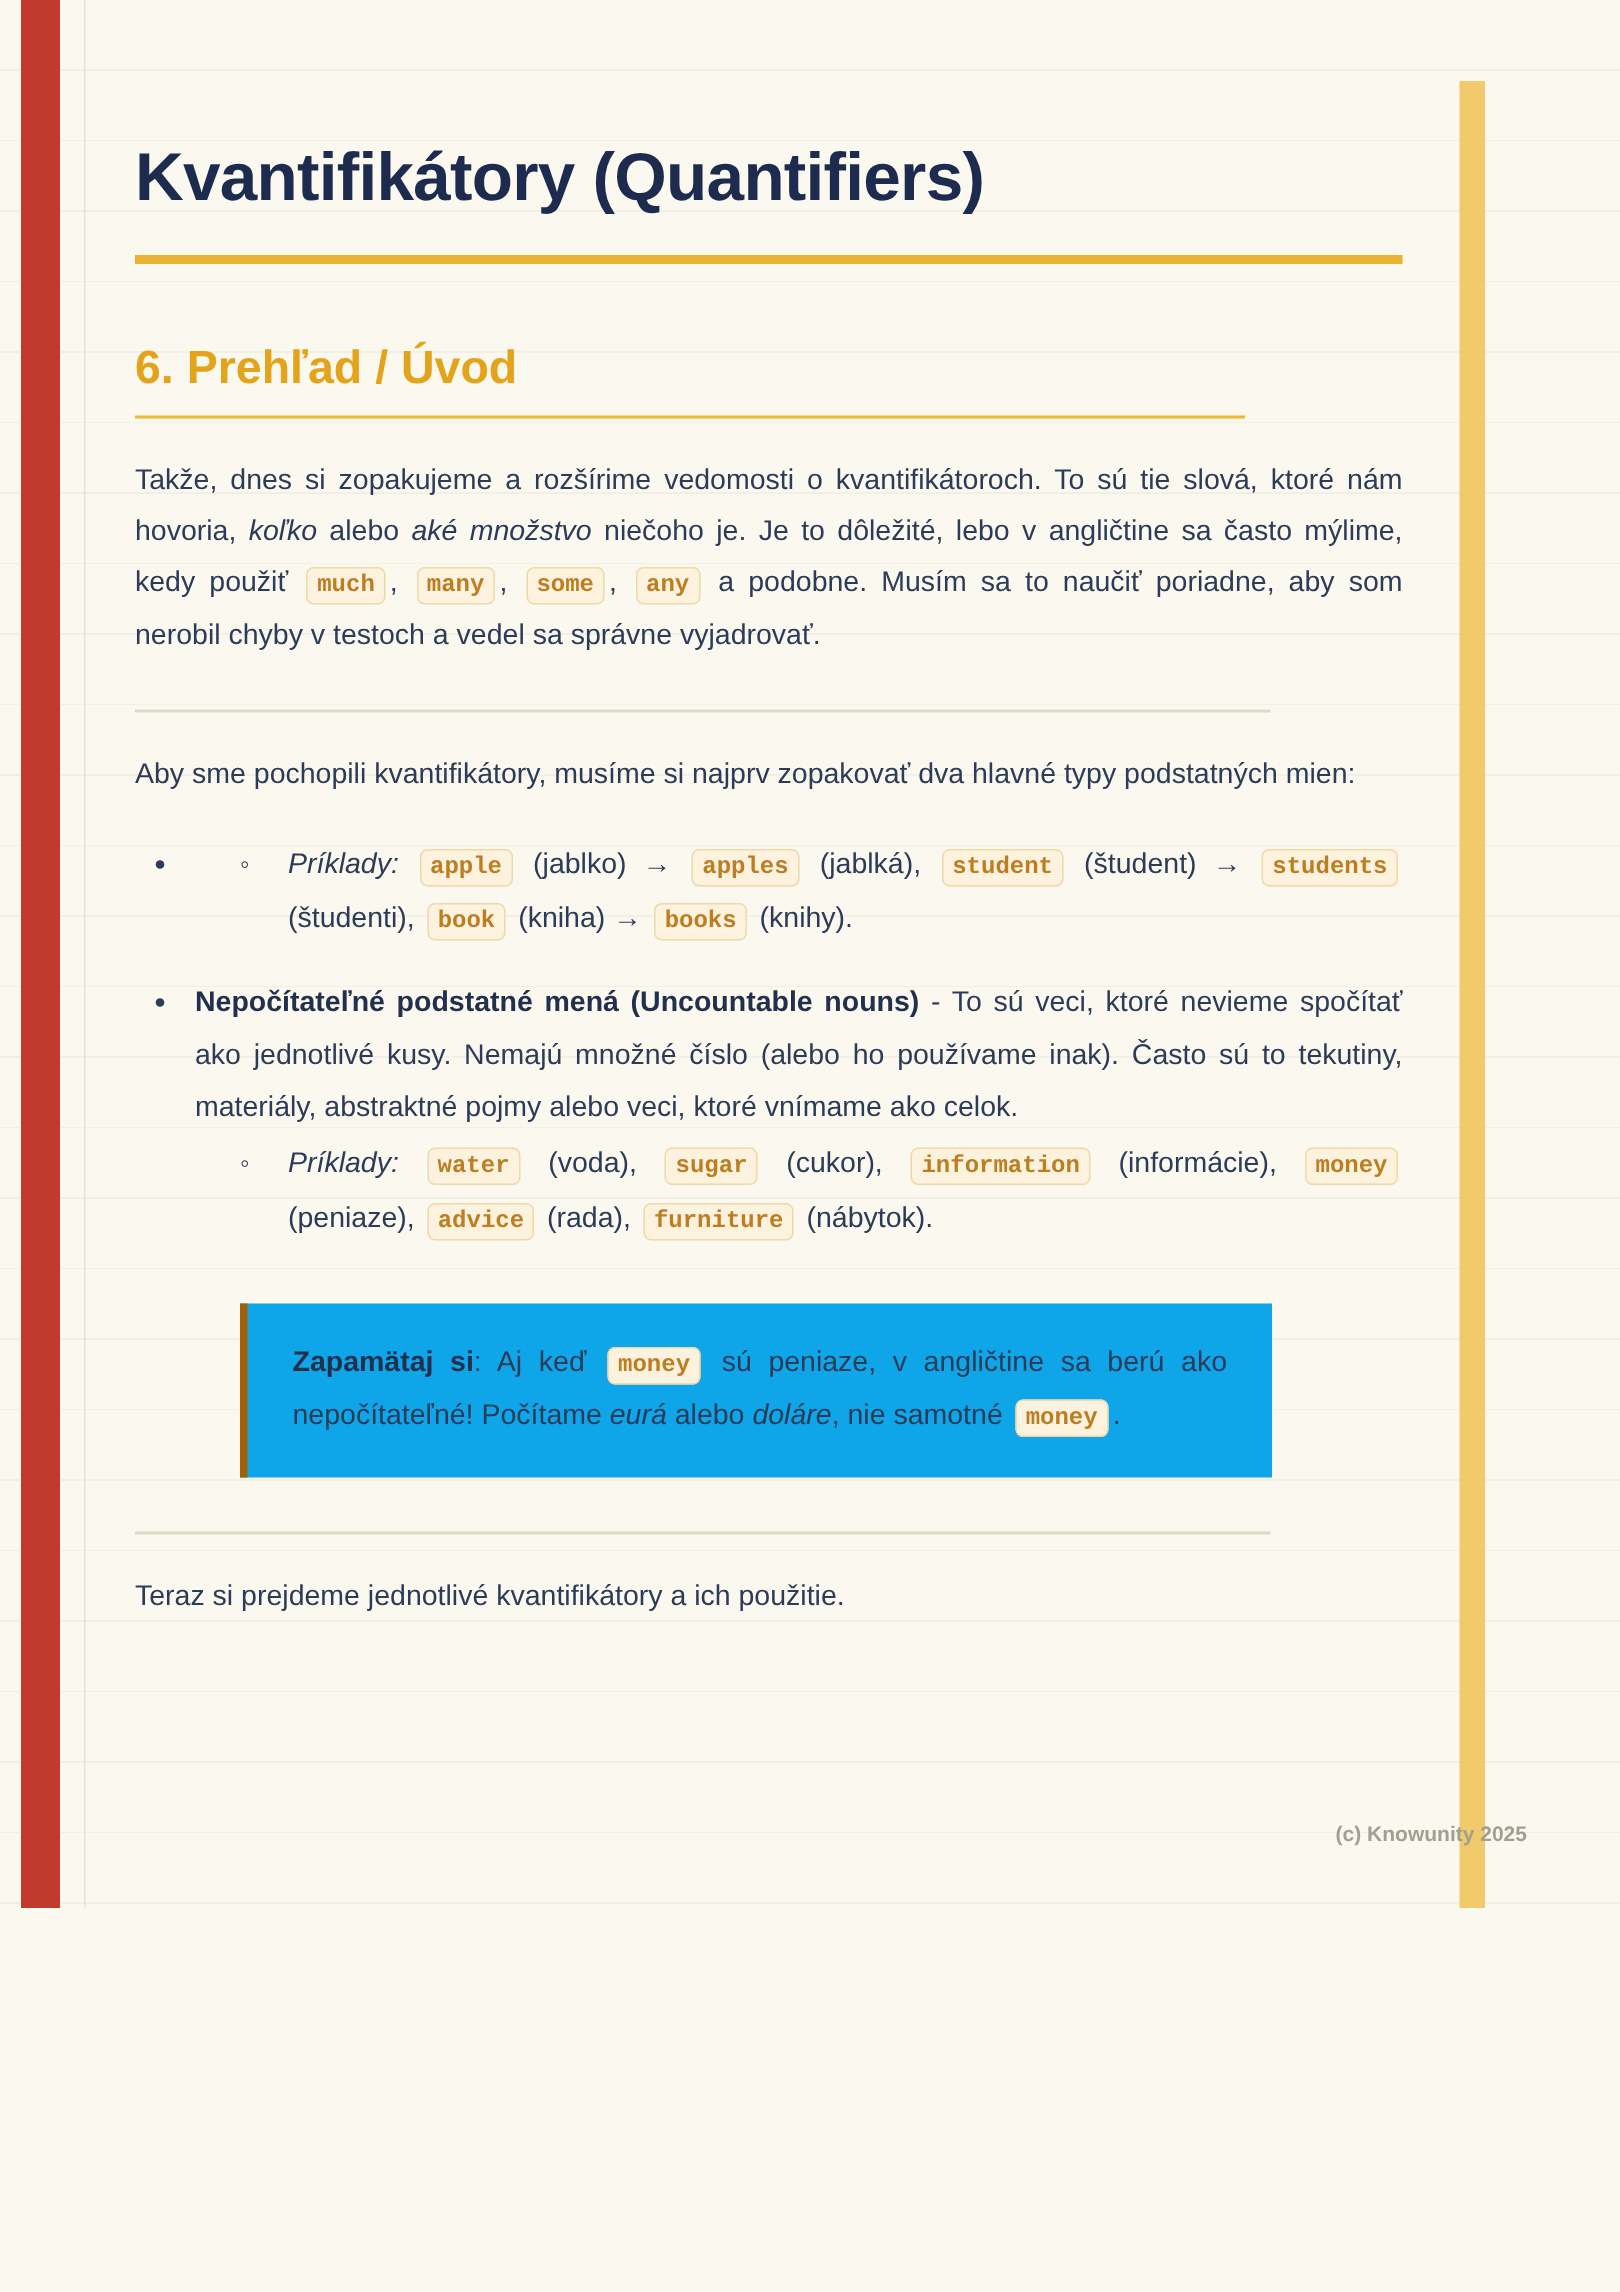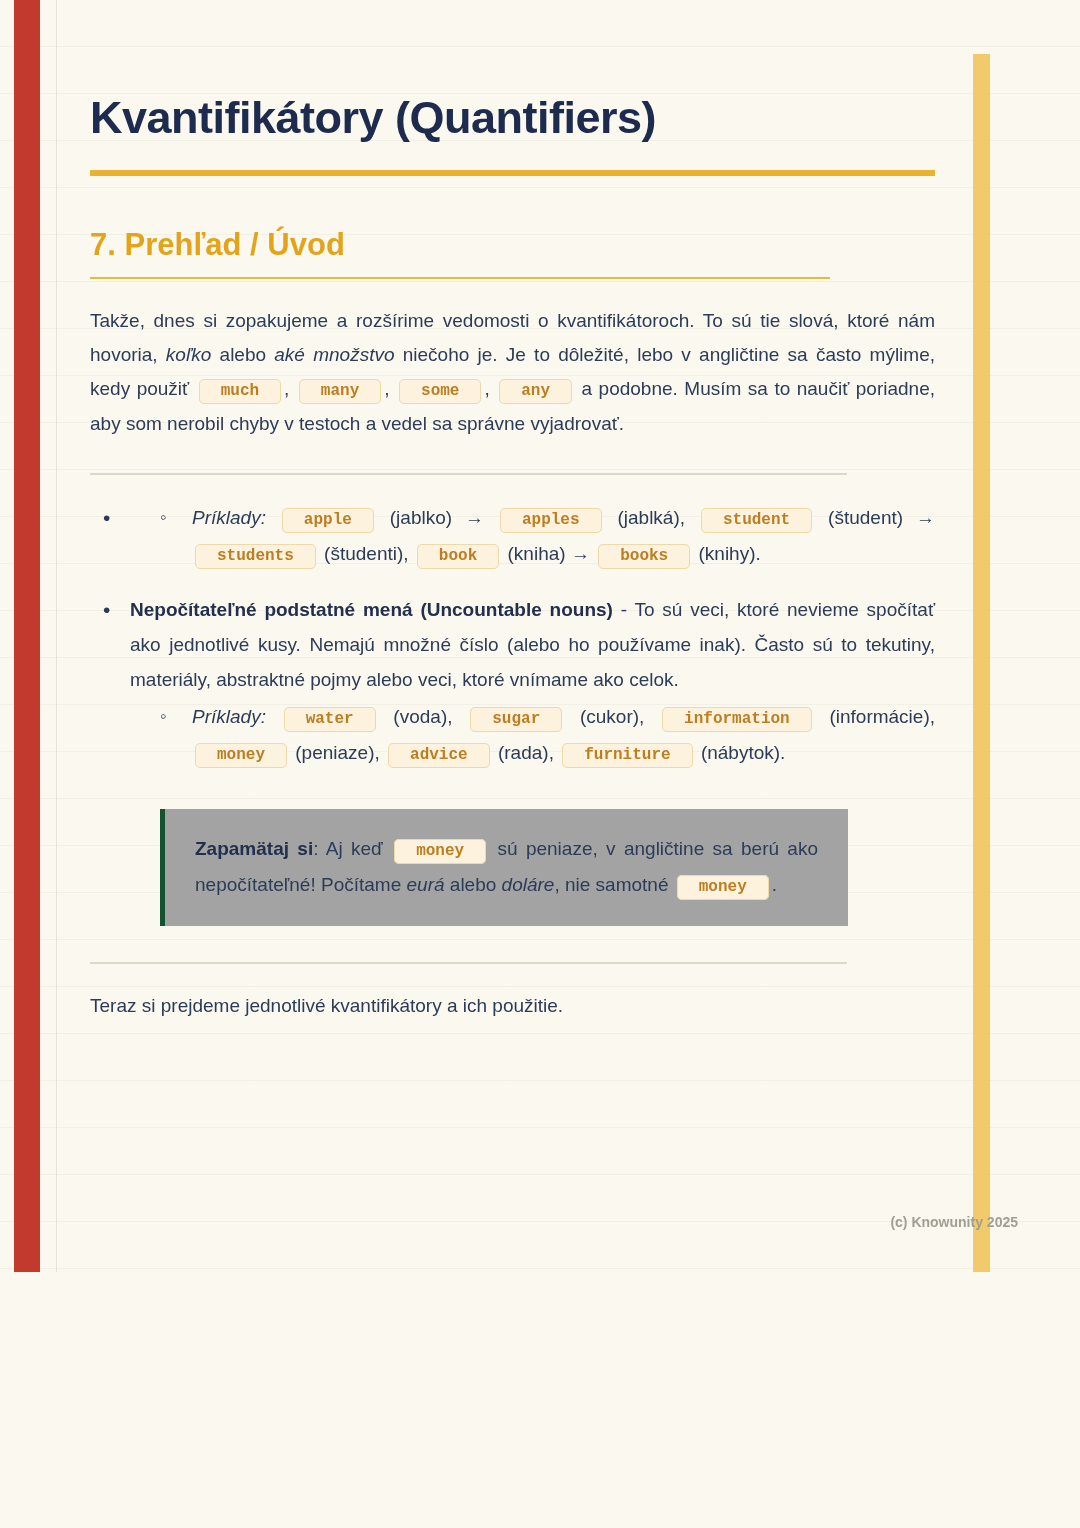--- a/index.html
+++ b/index.html
@@ -91,29 +91,29 @@
   }
   strong { font-weight: 700; color: #22304e; }
   em { font-style: italic; }
   code.chip {
     font-family: "Liberation Mono", "DejaVu Sans Mono", monospace;
     font-size: 16px; font-weight: 700;
     color: #bd7e22;
     background: #fcf2dd;
     border: 1px solid #eed9a8;
     border-radius: 5px;
-    padding: 2px 21px 3px;
+    padding: 2px 6px 3px;
     margin: 0 3px;
     white-space: nowrap;
     line-height: 1.2;
   }
   .callout {
     margin: 38px 87px 0 70px;
-    background: #a3a3a3;
-    border-left: 5px solid #14532d;
+    background: #0ea5e9;
+    border-left: 5px solid #a16207;
     padding: 22px 30px 24px;
     font-size: 19px; line-height: 1.85;
     color: #2c3c58; text-align: justify;
   }
   .footer {
     position: absolute; right: 62px; bottom: 42px;
     font-size: 14px; color: #a19f92; font-weight: bold;
   }
 </style>
 </head>
@@ -123,25 +123,26 @@
   <div class="ruling"></div>
   <div class="red-stripe"></div>
   <div class="margin-line"></div>
   <div class="yellow-stripe"></div>
 
   <div class="content">
 
     <h1 class="doc-title">Kvantifikátory (Quantifiers)</h1>
     <div class="title-rule"></div>
 
-    <h2 class="section-heading">7. Prehľad / Úvod</h2>
+    <h2 class="section-heading">6. Prehľad / Úvod</h2>
     <p class="body"><span>Takže, dnes si zopakujeme a rozšírime vedomosti o kvantifikátoroch. To sú tie slová, ktoré nám hovoria, </span><em>koľko</em><span> alebo </span><em>aké množstvo</em><span> niečoho je. Je to dôležité, lebo v angličtine sa často mýlime, kedy použiť </span><code class="chip">much</code><span>, </span><code class="chip">many</code><span>, </span><code class="chip">some</code><span>, </span><code class="chip">any</code><span> a podobne. Musím sa to naučiť poriadne, aby som nerobil chyby v testoch a vedel sa správne vyjadrovať.</span></p>
 
     <hr class="divider">
 
+    <p class="body">Aby sme pochopili kvantifikátory, musíme si najprv zopakovať dva hlavné typy podstatných mien:</p>
 
     <ul class="main-list">
       <li class="main-item">
         <ul class="sub-list">
           <li class="sub-item"><em>Príklady:</em><span> </span><code class="chip">apple</code><span> (jablko) → </span><code class="chip">apples</code><span> (jablká), </span><code class="chip">student</code><span> (študent) → </span><code class="chip">students</code><span> (študenti), </span><code class="chip">book</code><span> (kniha) → </span><code class="chip">books</code><span> (knihy).</span></li>
         </ul>
       </li>
       <li class="main-item">
         <span><strong>Nepočítateľné podstatné mená (Uncountable nouns)</strong><span> - To sú veci, ktoré nevieme spočítať ako jednotlivé kusy. Nemajú množné číslo (alebo ho používame inak). Často sú to tekutiny, materiály, abstraktné pojmy alebo veci, ktoré vnímame ako celok.</span></span>
         <ul class="sub-list">

